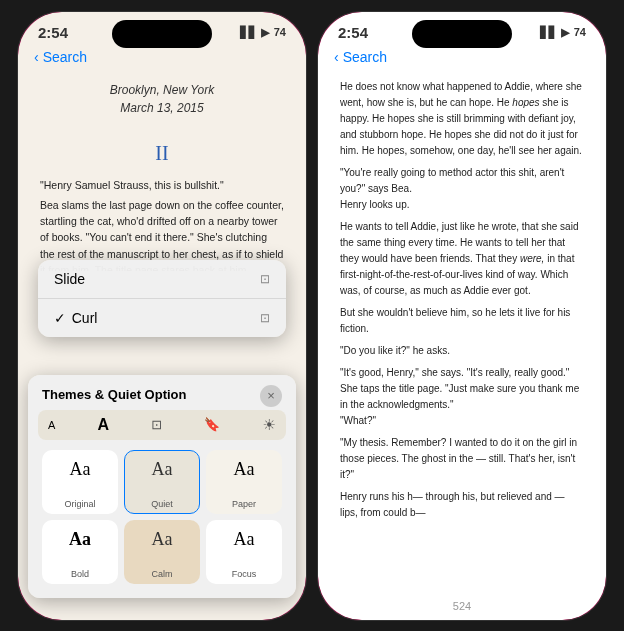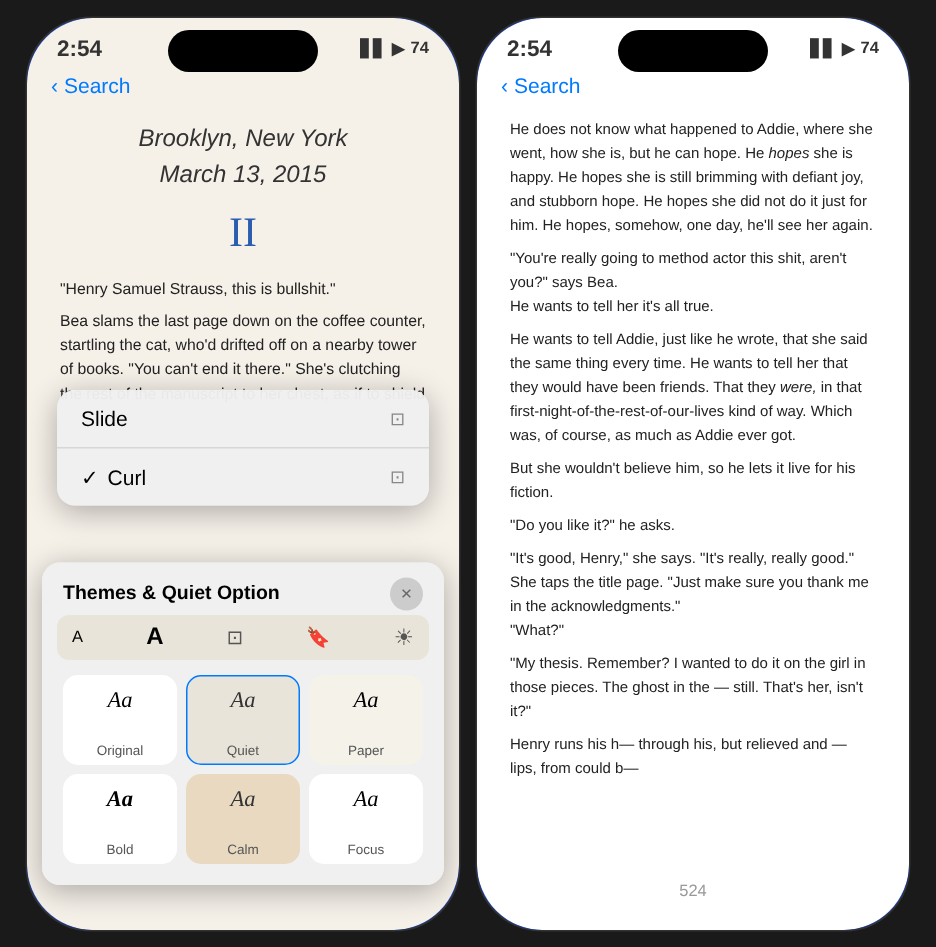--- a/index.html
+++ b/index.html
@@ -14,21 +14,21 @@
       overflow: hidden;
     }
     .phones-container {
       display: flex;
       gap: 10px;
       padding: 10px;
     }
     .phone {
       width: 290px;
       height: 610px;
-      background: #1d4ed8;
+      background: #be185d;
       border-radius: 44px;
       overflow: hidden;
       position: relative;
       border: 1px solid #333;
     }
     .phone-screen {
       width: 100%;
       height: 100%;
       background: #fff;
       border-radius: 44px;
@@ -75,27 +75,27 @@
       font-size: 10.5px;
       line-height: 1.55;
       color: #222;
       overflow: hidden;
       height: 200px;
     }
     .book-content .bold { font-weight: 400; }
     .book-title {
       text-align: center;
       font-style: italic;
-      font-size: 16px;
-      margin-bottom: 4px;
+      font-size: 12px;
+      margin-bottom: 20px;
       color: #333;
     }
     .book-chapter {
       text-align: center;
-      font-size: 28px;
+      font-size: 20px;
       font-weight: 300;
       color: #2a5db0;
       margin: 4px 0 8px;
       font-family: Georgia, serif;
     }
 
     
     .popup-overlay {
       position: absolute;
       bottom: 0;
@@ -169,24 +169,23 @@
       border-radius: 10px;
       padding: 8px 8px 4px;
       display: flex;
       flex-direction: column;
       align-items: center;
       border: 1.5px solid transparent;
       cursor: pointer;
     }
     .theme-card.selected { border-color: #007AFF; }
     .theme-card .aa-text {
-      font-size: 15px;
+      font-size: 18px;
       font-weight: 400;
       margin-bottom: 2px;
-      font-style: italic;
     }
     .theme-card .theme-name {
       font-size: 9px;
       color: #555;
       margin-top: 17px;
     }
     .theme-original { background: #fff; }
     .theme-quiet { background: #e8e4d9; }
     .theme-paper { background: #f5f2ea; }
     .theme-bold { background: #fff; }
@@ -202,21 +201,21 @@
       padding: 8px 22px;
       font-size: 10px;
       line-height: 1.6;
       color: #222;
       height: calc(100% - 80px);
       overflow: hidden;
     }
     .right-content .italic { font-style: italic; }
     .page-number {
       position: absolute;
-      bottom: 20px;
+      bottom: 8px;
       left: 50%;
       transform: translateX(-50%);
       font-size: 11px;
       color: #999;
     }
   </style>
 </head>
 <body>
 
 <div class="phones-container">
@@ -322,21 +321,21 @@
       </div>
 
       <div class="nav-bar">
         <span class="back-arrow">‹</span>
         <span>Search</span>
       </div>
 
       <div class="right-content">
         <p>He does not know what happened to Addie, where she went, how she is, but he can hope. He <span class="italic">hopes</span> she is happy. He hopes she is still brimming with defiant joy, and stubborn hope. He hopes she did not do it just for him. He hopes, somehow, one day, he'll see her again.</p>
         <p style="margin-top:6px">"You're really going to method actor this shit, aren't you?" says Bea.</p>
-        <p>He wants to tell her it's all true.</p>
+        <p>Henry looks up.</p>
         <p style="margin-top:6px">He wants to tell Addie, just like he wrote, that she said the same thing every time. He wants to tell her that they would have been friends. That they <span class="italic">were,</span> in that first-night-of-the-rest-of-our-lives kind of way. Which was, of course, as much as Addie ever got.</p>
         <p style="margin-top:6px">But she wouldn't believe him, so he lets it live for his fiction.</p>
         <p style="margin-top:6px">"Do you like it?" he asks.</p>
         <p style="margin-top:6px">"It's good, Henry," she says. "It's really, really good." She taps the title page. "Just make sure you thank me in the acknowledgments."</p>
         <p>"What?"</p>
         <p style="margin-top:6px">"My thesis. Remember? I wanted to do it on the girl in those pieces. The ghost in the — still. That's her, isn't it?"</p>
         <p style="margin-top:6px">Henry runs his h— through his, but relieved and — lips, from could b—</p>
 
       </div>
 

